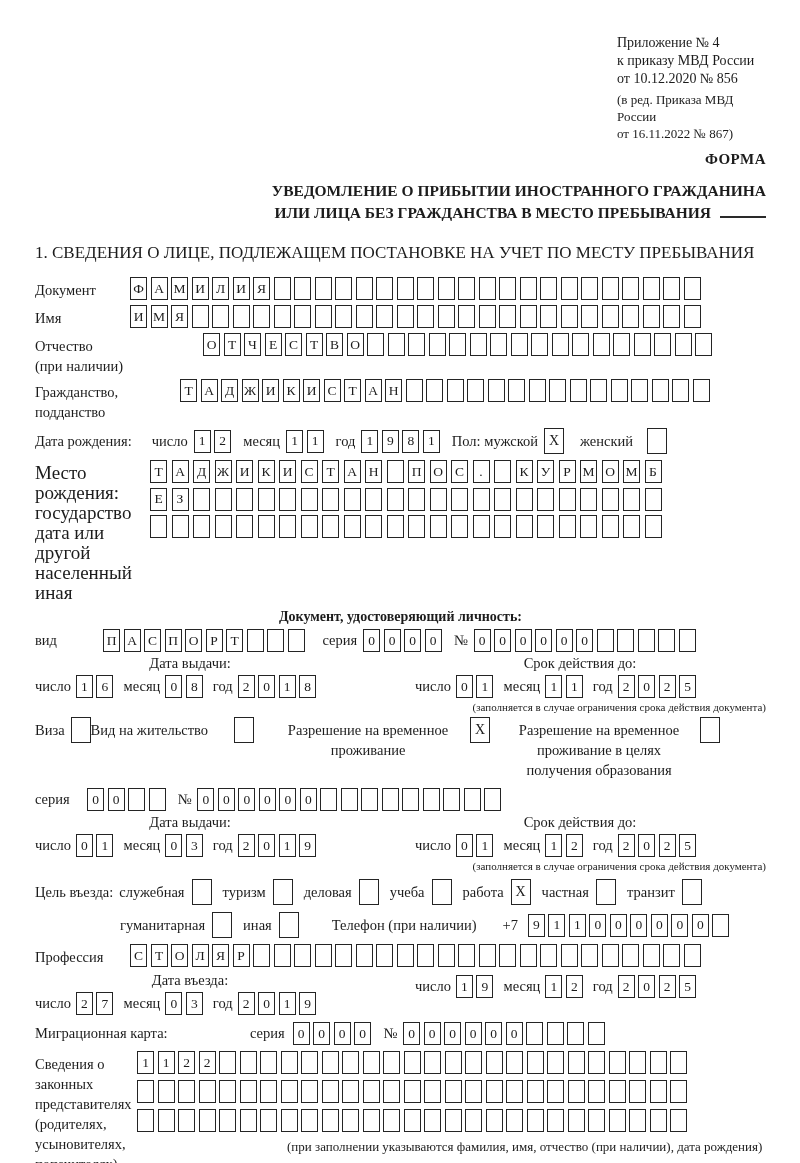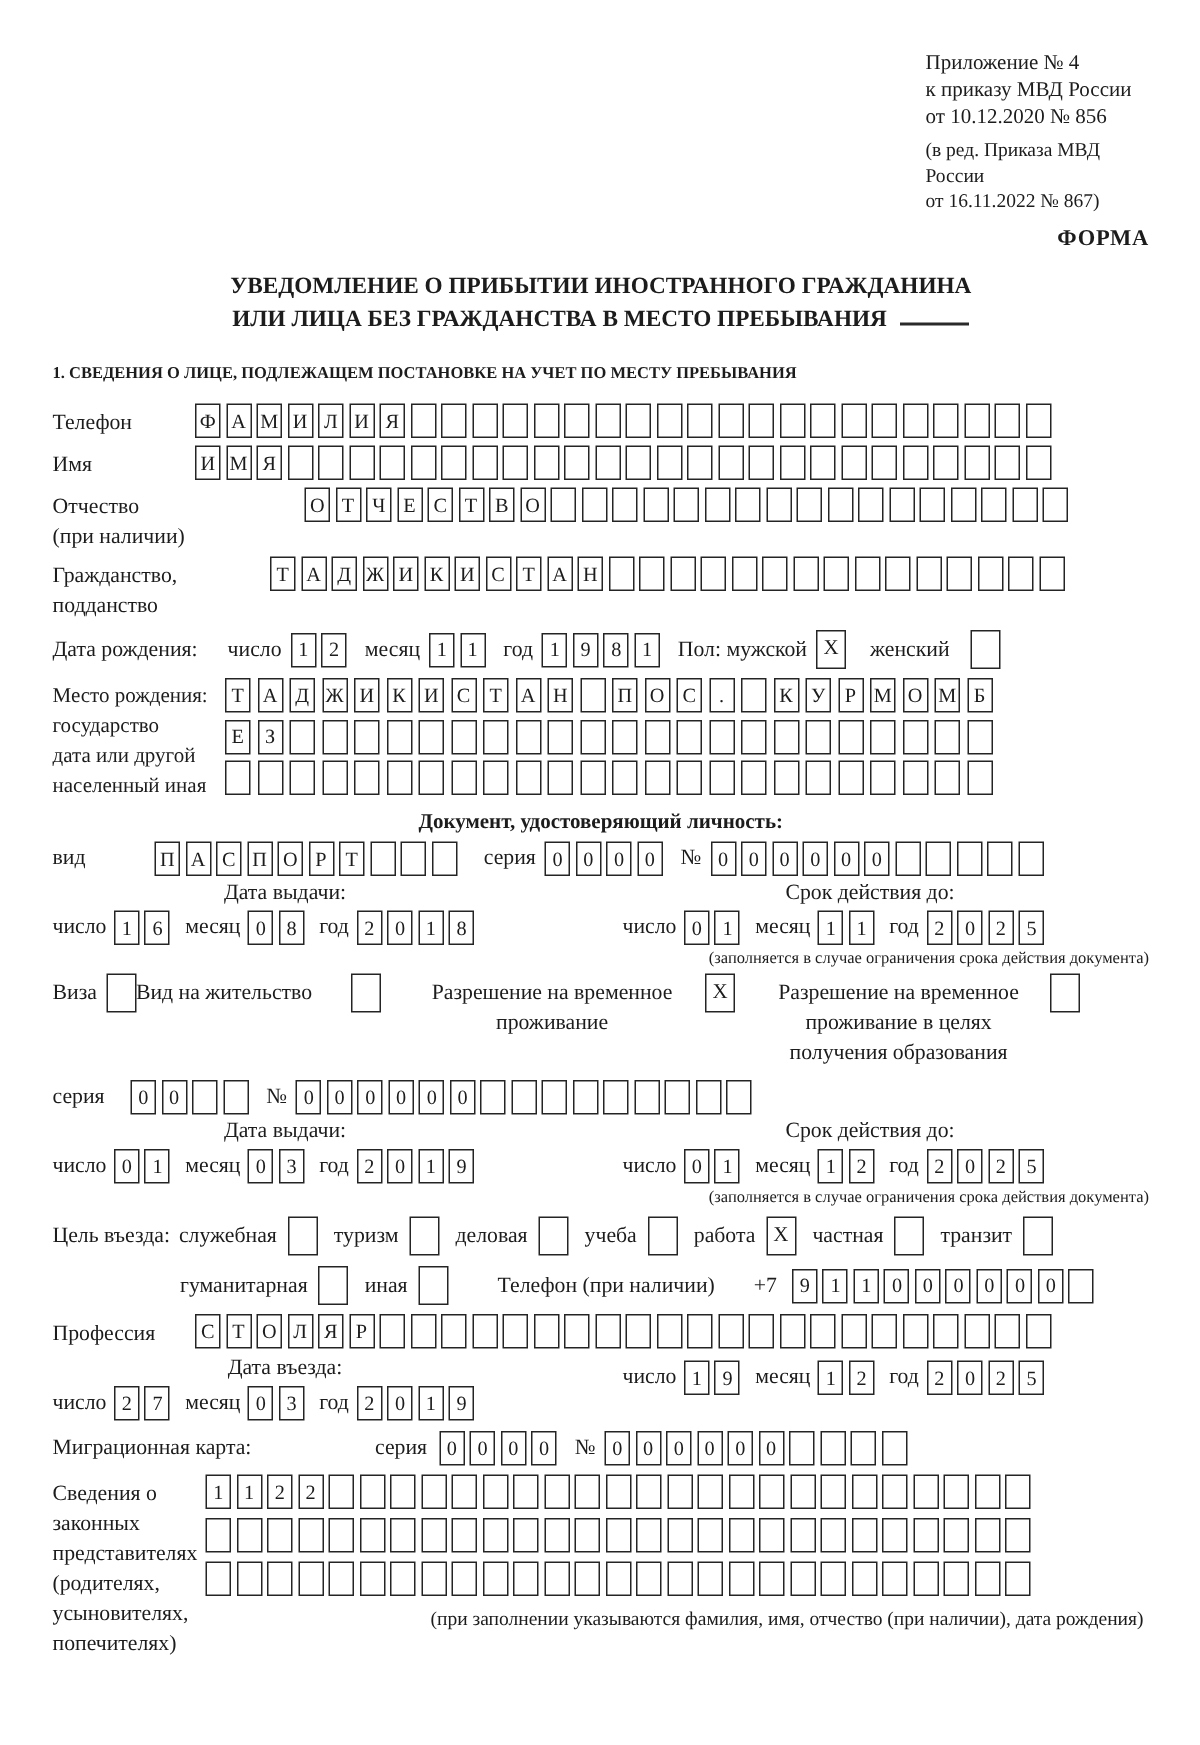--- a/index.html
+++ b/index.html
@@ -7,23 +7,23 @@
   .page {
     width:800px; height:1163px; background:#fff; overflow:hidden;
     font-family:"Liberation Serif","DejaVu Serif",serif; color:#1c1c1c;
     padding:34px 34px 0 35px; position:relative;
   }
   
   .appendix { margin-left:582px; font-size:14px; line-height:18px; }
   .appendix .amend { font-size:13px; line-height:17px; margin-top:3px; }
   .form-marker { text-align:right; font-weight:bold; font-size:15px; margin-top:9px; letter-spacing:.5px; }
   
-  .title { text-align:center; font-weight:bold; font-size:15.5px; line-height:22px; margin-top:12px; }
+  .title { text-align:right; font-weight:bold; font-size:15.5px; line-height:22px; margin-top:12px; }
   .underline { display:inline-block; width:46px; height:12px; border-bottom:2px solid #2a2a2a; margin-left:9px; }
-  .sec-heading { font-weight:bold; font-size:11px; margin-top:19px; white-space:nowrap; }
+  .sec-heading { font-weight:normal; font-size:17px; margin-top:19px; white-space:nowrap; }
   
   .form-row { display:flex; align-items:flex-start; margin-top:5px; }
   .lblcol { font-size:14.5px; line-height:20px; padding-top:3px; flex:none; }
   .w95{width:95px} .w168{width:168px} .w145{width:145px} .w115{width:115px} .w100{width:102px} .w215{width:215px}
   .boxrow { display:inline-flex; gap:3.5px; flex:none; }
   .boxrow.bp { gap:4.5px; }
   .cell {
     width:17px; height:23px; border:1.5px solid #242424; flex:none;
     display:inline-flex; align-items:center; justify-content:center;
     font-size:13.5px; line-height:1;
@@ -76,21 +76,21 @@
   <div class="form-marker">ФОРМА</div>
 
   <div class="title">
     <div>УВЕДОМЛЕНИЕ О ПРИБЫТИИ ИНОСТРАННОГО ГРАЖДАНИНА</div>
     <div><span>ИЛИ ЛИЦА БЕЗ ГРАЖДАНСТВА В МЕСТО ПРЕБЫВАНИЯ</span><span class="underline"></span></div>
   </div>
 
   <div class="sec-heading">1. СВЕДЕНИЯ О ЛИЦЕ, ПОДЛЕЖАЩЕМ ПОСТАНОВКЕ НА УЧЕТ ПО МЕСТУ ПРЕБЫВАНИЯ</div>
 
   <div class="form-row" style="margin-top:14px">
-    <div class="lblcol w95">Телефон</div>
+    <div class="lblcol w95">Документ</div>
     <div class="boxrow">
         <span class="cell">Ф</span>
         <span class="cell">А</span>
         <span class="cell">М</span>
         <span class="cell">И</span>
         <span class="cell">Л</span>
         <span class="cell">И</span>
         <span class="cell">Я</span>
         <span class="cell"></span>
         <span class="cell"></span>
@@ -239,21 +239,21 @@
         <span class="cell">8</span>
         <span class="cell">1</span>
       </span>
     <span class="lblsp">Пол: мужской</span>
     <span class="cb">X</span>
     <span class="lblsp" style="margin-left:16px">женский</span>
     <span class="cb" style="margin-left:8px"></span>
   </div>
 
   <div class="form-row" style="margin-top:6px">
-    <div class="lblcol w115" style="font-size:14px">
+    <div class="lblcol w115" style="font-size:19px">
       <div>Место рождения:</div>
       <div>государство</div>
       <div>дата или другой</div>
       <div>населенный иная</div>
     </div>
     <div class="stack">
       <div class="boxrow bp">
           <span class="cell">Т</span>
           <span class="cell">А</span>
           <span class="cell">Д</span>

